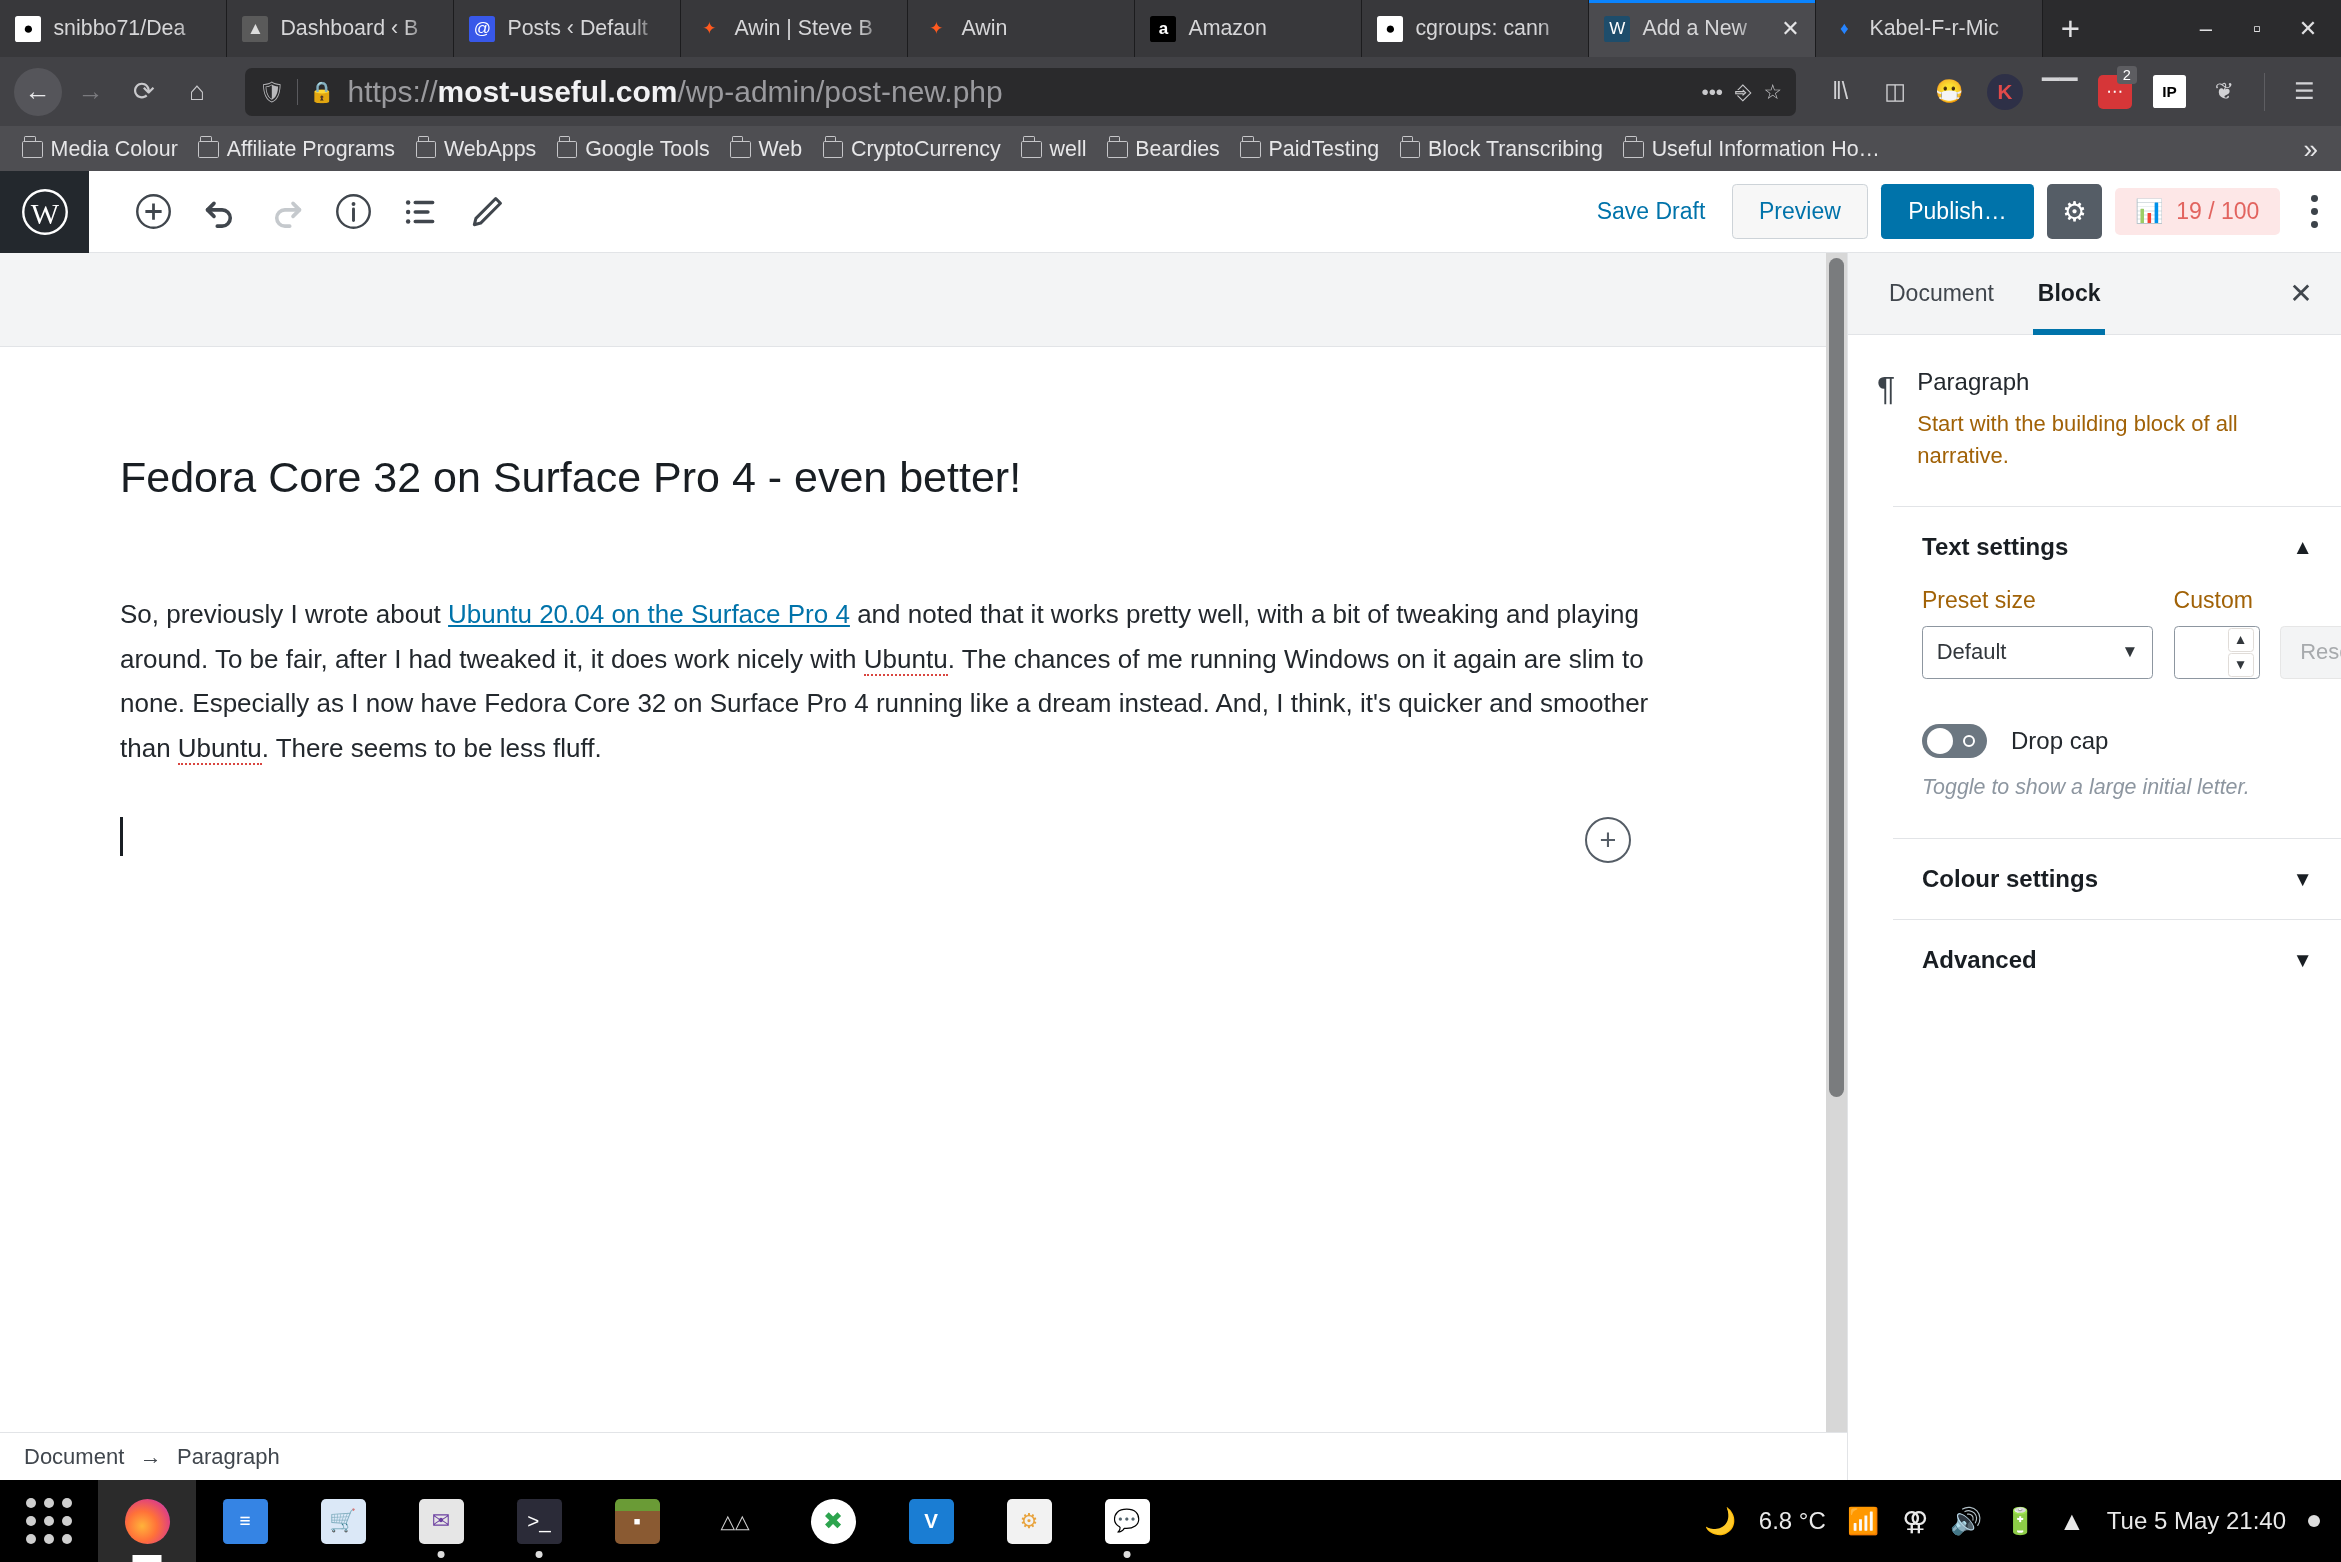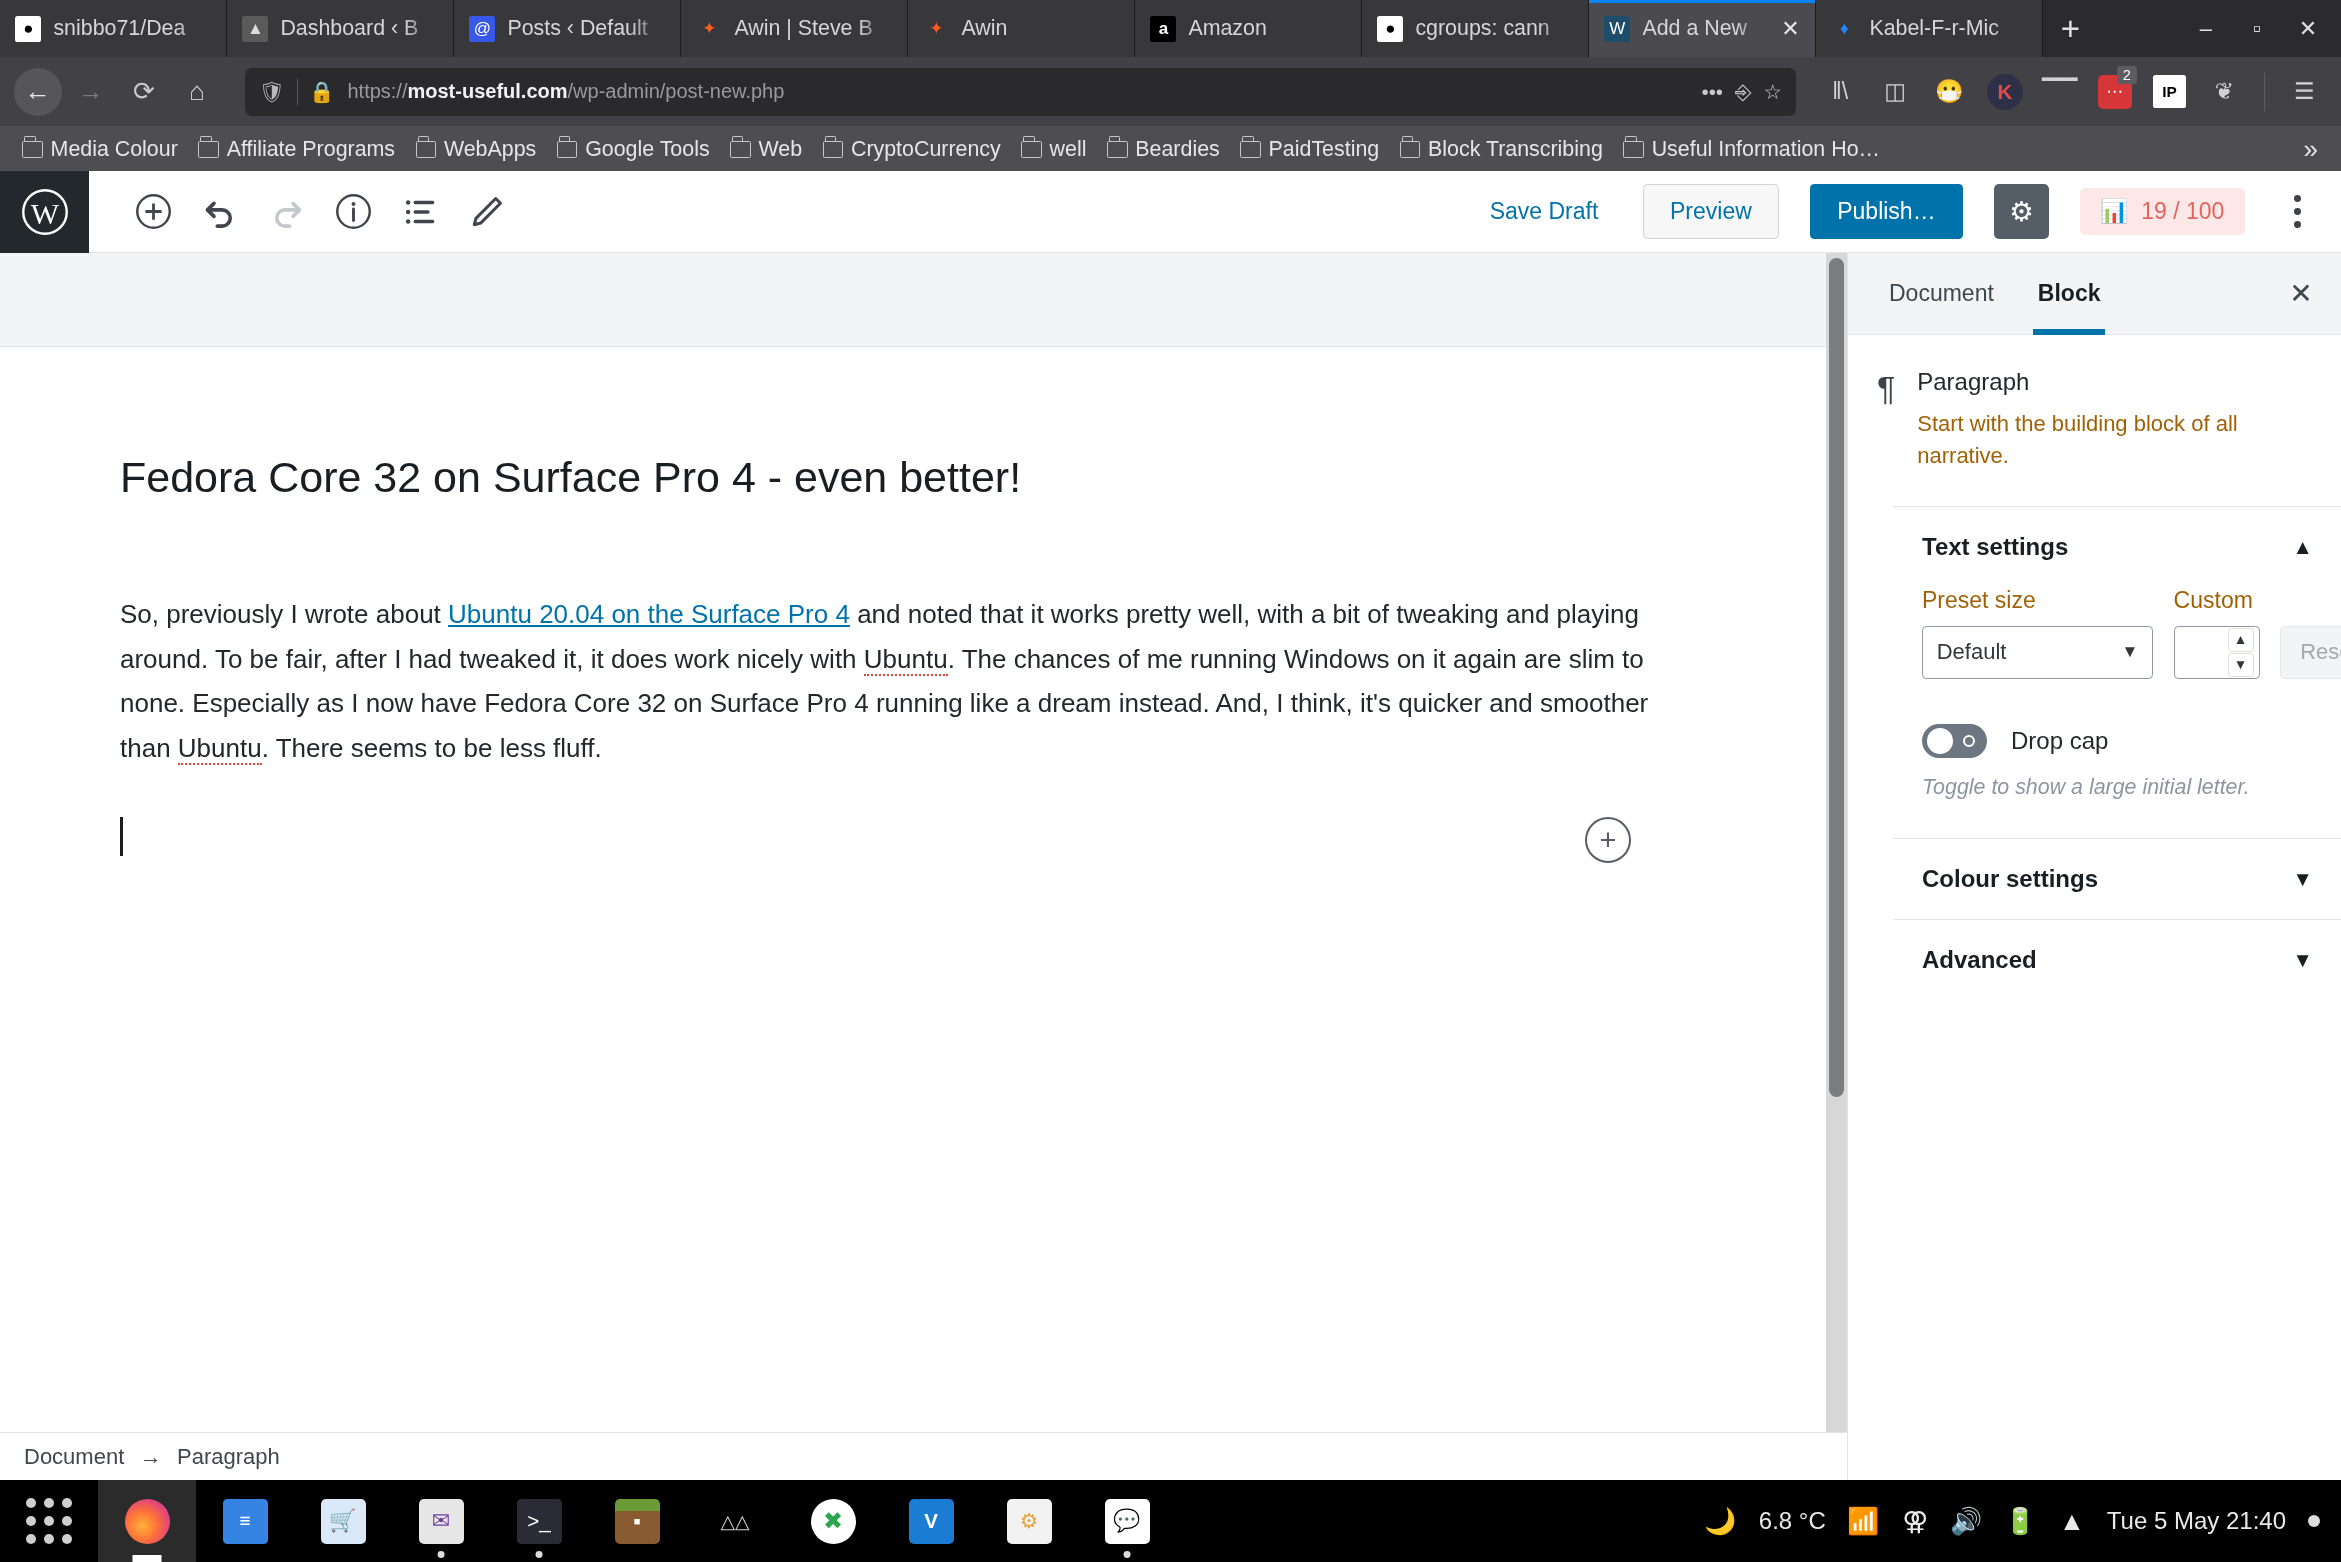--- a/index.html
+++ b/index.html
@@ -62,21 +62,21 @@
   .navbtn { width:48px; height:48px; border-radius:50%; display:flex; align-items:center;
             justify-content:center; color:#c9c9cc; font-size:26px; }
   .navbtn.back { background:#55555a; color:#e8e8ea; }
   .navbtn.fwd { color:#7a7a7e; }
   .urlbar {
     flex:1 1 auto; height:48px; margin:0 12px 0 19px; background:#2a2a2c;
     border-radius:6.9px; display:flex; align-items:center; padding:0 13.7px; gap:12px;
   }
   .urlbar .shield, .urlbar .lock { color:#b9b9bc; font-size:20.6px; }
   .urlbar .sep { width:0.9px; height:26px; background:#5a5a5e; }
-  .url-text { flex:1 1 auto; font-size:20px; color:#9a9a9e; white-space:nowrap; }
+  .url-text { flex:1 1 auto; font-size:30px; color:#9a9a9e; white-space:nowrap; }
   .url-text b { color:#f2f2f4; font-weight:600; }
   .urlbar .dots, .urlbar .pocket, .urlbar .star { color:#c9c9cc; font-size:20.6px; }
   .toolbar-icons { display:flex; align-items:center; gap:6.9px; padding-left:3.4px;}
   .tbi { width:48px; height:48px; display:flex; align-items:center; justify-content:center;
          color:#d2d2d5; font-size:23px; position:relative;}
   .badge-red { width:34px;height:34px;background:#d63638;border-radius:5.1px;color:#fff;
                display:flex;align-items:center;justify-content:center;font-size:17px;}
   .badge-num { position:absolute; top:-1.7px; right:1.7px; background:#5d5d61; color:#fff;
                font-size:14.6px; border-radius:3.4px; padding:0.9px 6px; }
   .ipbox { width:33px;height:33px;background:#fff;color:#000;display:flex;align-items:center;
@@ -100,21 +100,21 @@
 
   .wp-header { height:82px; background:#fff; border-bottom:0.9px solid #e2e4e7;
                display:flex; align-items:center; }
   .wp-logo { width:89px; height:82px; background:#23282d; display:flex; align-items:center;
              justify-content:center; }
   .wp-logo svg { width:48px; height:48px; }
   .wp-tools { display:flex; align-items:center; gap:13.7px; padding-left:38px;}
   .wp-tool { width:53px; height:53px; display:flex; align-items:center; justify-content:center;
              color:#40464d; }
   .wp-tool.disabled { color:#c5c9cd; }
-  .wp-right { margin-left:auto; display:flex; align-items:center; gap:31px; padding-right:23px;}
+  .wp-right { margin-left:auto; display:flex; align-items:center; gap:13px; padding-right:6px;}
   .savedraft { color:#0073aa; font-size:23px; padding:0 13.7px; }
   .btn-preview { border:0.9px solid #cdd3d8; border-radius:4.3px; background:#f7f7f7; color:#0073aa;
                  font-size:23px; padding:13px 26px; }
   .btn-publish { border:none; border-radius:4.3px; background:#0073aa; color:#fff;
                  font-size:23px; padding:13.7px 27.4px; }
   .btn-gear { width:55px; height:55px; border-radius:5.1px; background:#555d66; color:#fff;
               display:flex; align-items:center; justify-content:center; font-size:27.4px;}
   .seo-pill { background:#fde7e7; border-radius:5.1px; padding:10.3px 20.6px; display:flex;
               align-items:center; gap:12px; color:#e2645f; font-size:23px;}
   .kebab { width:43px; display:flex; flex-direction:column; align-items:center; gap:6px; }

